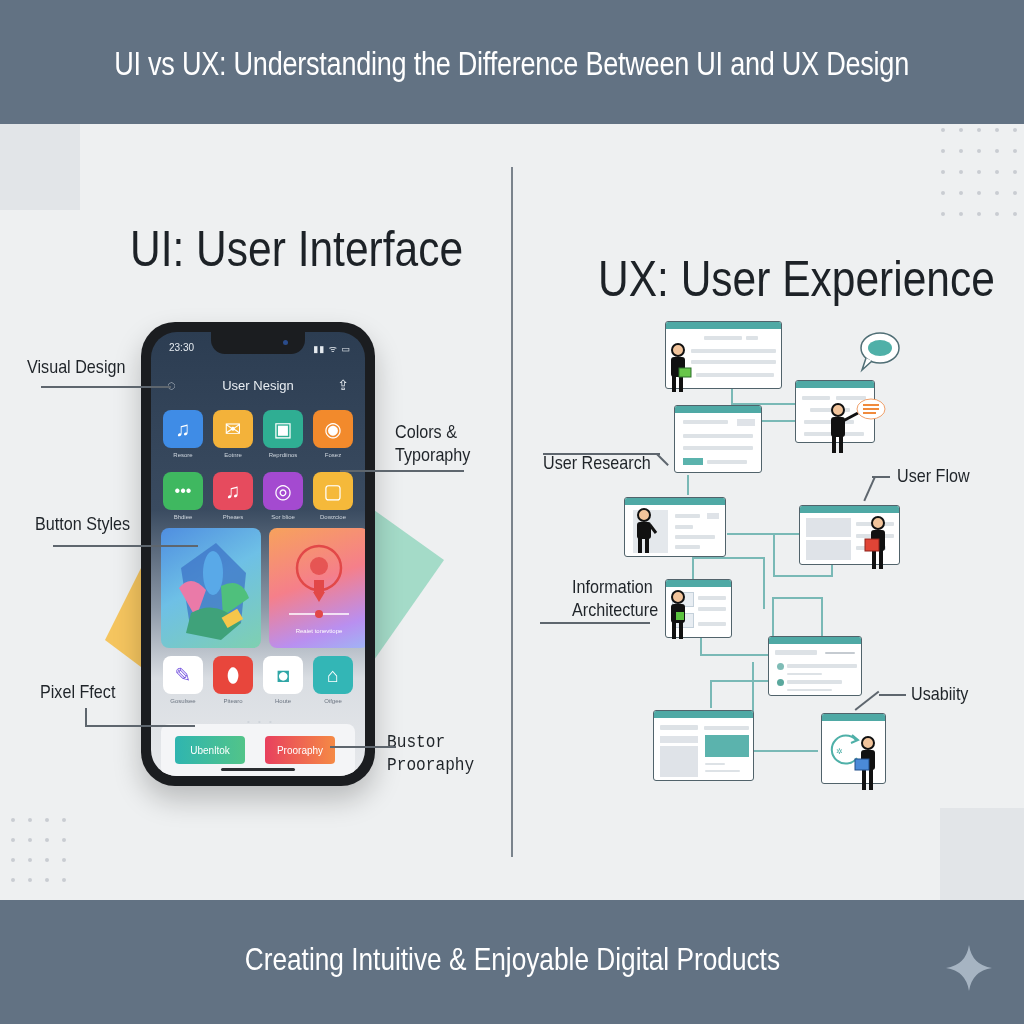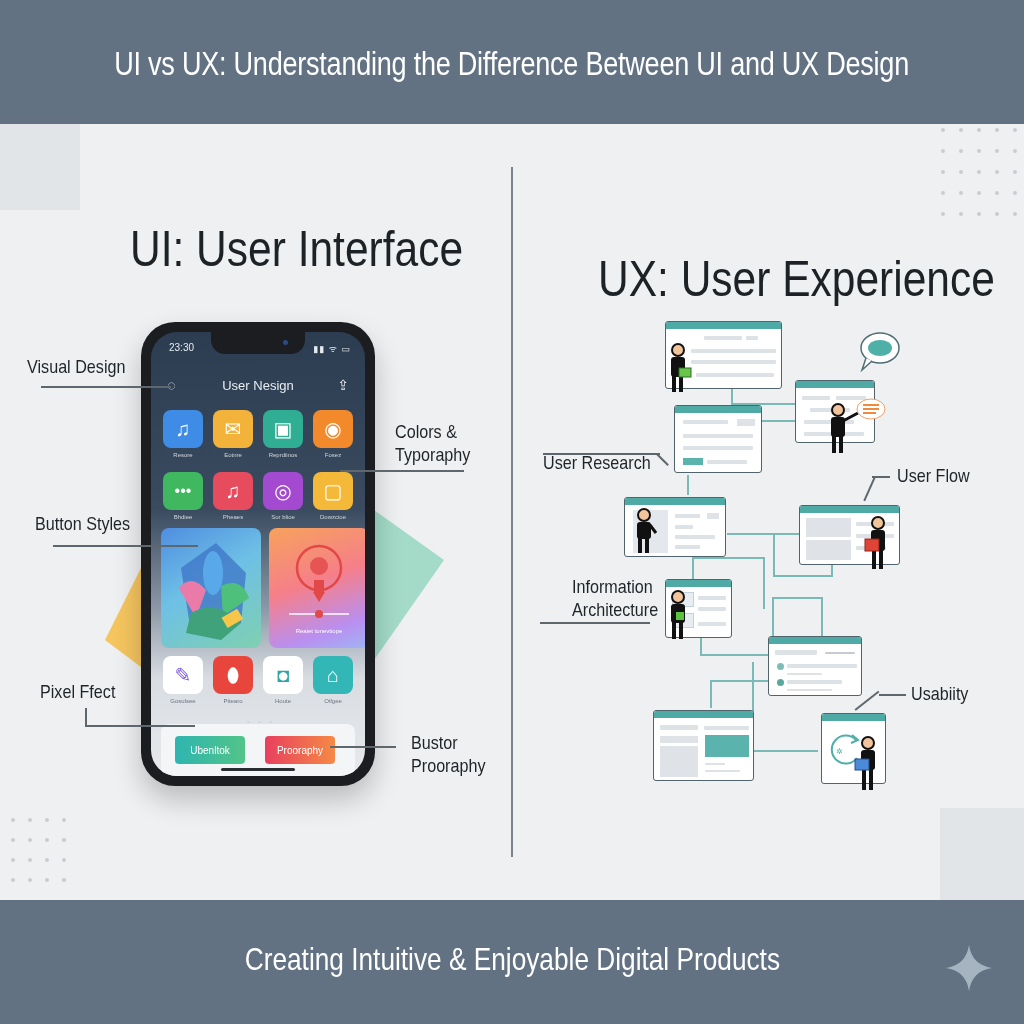--- a/index.html
+++ b/index.html
@@ -230,21 +230,21 @@
 <div class="callout" style="left:395px;top:420px;"><span>Colors &amp;</span><br><span>Typoraphy</span></div>
 <div class="line" style="left:340px;top:470px;width:124px;"></div>
 
 <div class="callout" style="left:35px;top:512px;"><span>Button Styles</span></div>
 <div class="line" style="left:53px;top:545px;width:145px;"></div>
 
 <div class="callout" style="left:40px;top:680px;"><span>Pixel Ffect</span></div>
 <div class="vline" style="left:85px;top:708px;height:18px;"></div>
 <div class="line" style="left:85px;top:725px;width:110px;"></div>
 
-<div class="callout" style="left:411px;top:731px;"><span>Bustor</span><br><span>Prooraphy</span></div>
+<div class="callout" style="left:387px;top:731px;font-family:Liberation Mono, monospace;"><span>Bustor</span><br><span>Prooraphy</span></div>
 <div class="line" style="left:330px;top:746px;width:66px;"></div>
 
 <div class="section-title" style="left:598px;margin-top:30px;"><span>UX: User Experience</span></div>
 
 <div class="conn" style="left:731px;top:389px;width:64px;height:16px;border-left-width:2px;border-bottom-width:2px;"></div>
 <div class="conn" style="left:762px;top:420px;width:34px;height:2px;border-top-width:2px;"></div>
 <div class="conn" style="left:687px;top:475px;width:2px;height:20px;border-left-width:2px;"></div>
 <div class="conn" style="left:727px;top:533px;width:72px;height:2px;border-top-width:2px;"></div>
 <div class="conn" style="left:773px;top:533px;width:60px;height:44px;border-left-width:2px;border-bottom-width:2px;border-right-width:2px;"></div>
 <div class="conn" style="left:692px;top:557px;width:73px;height:52px;border-left-width:2px;border-top-width:2px;border-right-width:2px;"></div>

